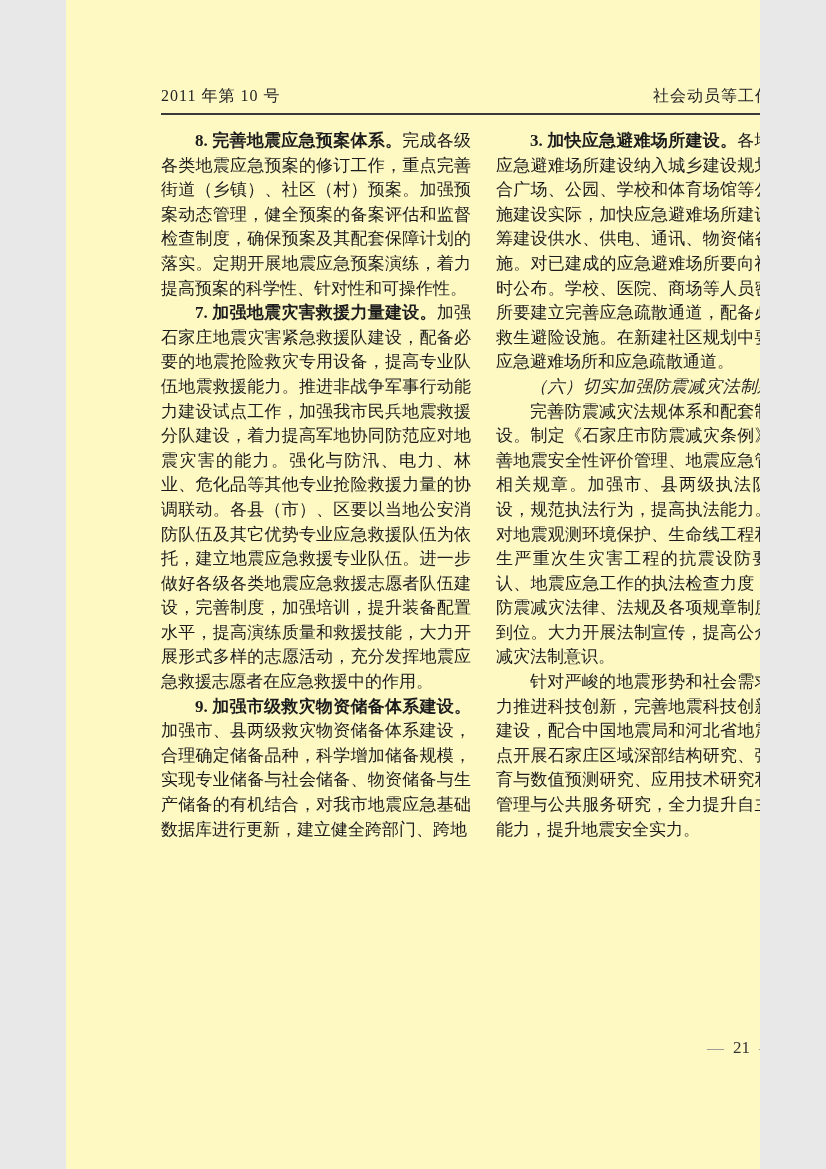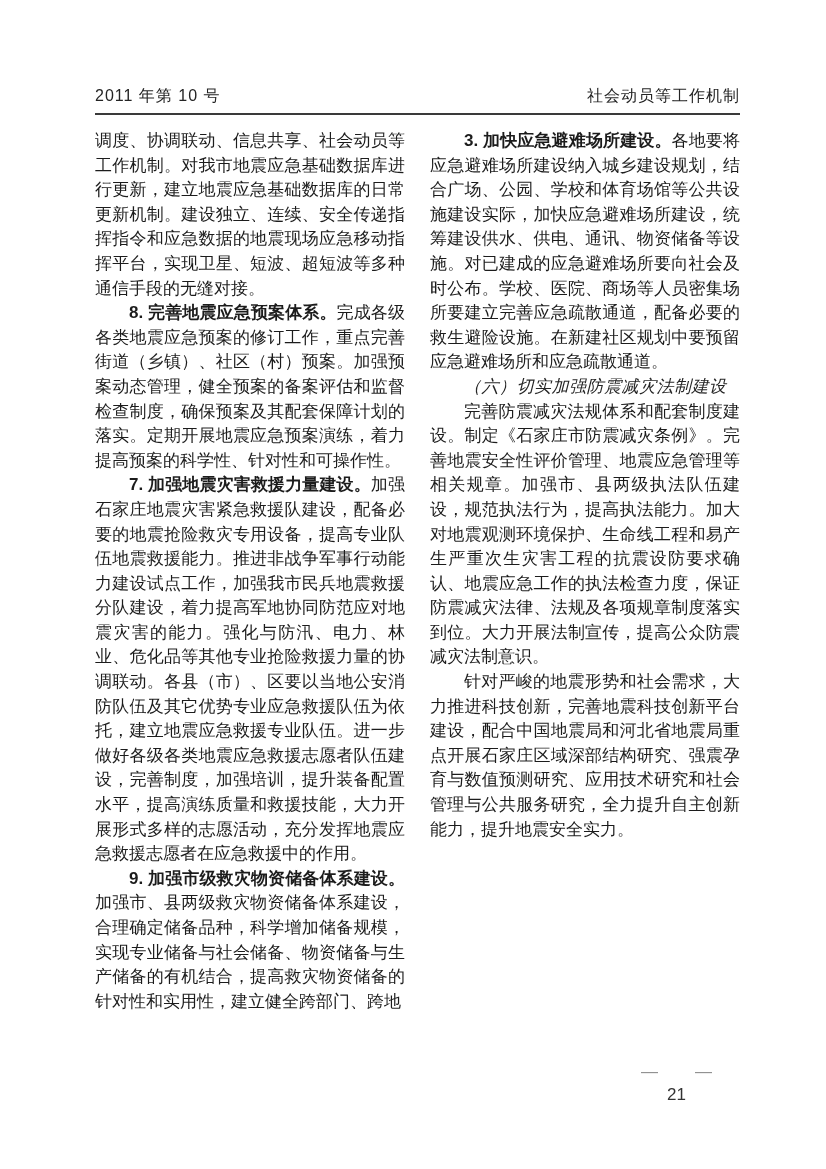--- a/index.html
+++ b/index.html
@@ -1,20 +1,20 @@
 <!DOCTYPE html>
 <html><head>
 <meta charset="utf-8">
 <style>
   html,body{margin:0;padding:0;background:#e8e8e8;}
   .page{
     position:relative;
-    width:826px;height:1169px;
-    background:#ffffff;
-    font-family:Liberation Sans, sans-serif;
+    width:694px;height:1169px;
+    background:#fef9c3;
+    font-family:Liberation Serif, serif;
     color:#1f1f1f;
     overflow:hidden;
     margin:0 auto;
   }
   .header{
     position:absolute;left:95px;top:86px;width:645px;
     display:flex;justify-content:space-between;align-items:flex-end;
     font-size:16px;letter-spacing:1px;color:#242424;
   }
   .header-rule{
@@ -34,41 +34,40 @@
   .para{margin:0;padding:0;}
   .para.indent{text-indent:2em;}
   .lead{font-weight:700;}
   .sub{font-style:italic;letter-spacing:0.5px;color:#262626;}
   .footer{
     position:absolute;top:1038px;left:641px;
     display:flex;align-items:center;gap:9px;
     font-size:17px;
   }
   .footer .dash{color:#8f8f8f;}
-  .footer .pageno{color:#333;margin-top:47px;}
+  .footer .pageno{color:#333;}
 </style>
 </head>
 <body>
 
 <div class="page">
 
   <div class="header">
     <span>2011 年第 10 号</span>
     <span>社会动员等工作机制</span>
   </div>
 
   <div class="header-rule"></div>
 
   <div class="body">
 
     <div class="col">
-      <p class="para"><span>调度、协调联动、信息共享、社会动员等工作机制。对我市地震应急基础数据库进行更新，建立地震应急基础数据库的日常更新机制。建设独立、连续、安全传递指挥指令和应急数据的地震现场应急移动指挥平台，实现卫星、短波、超短波等多种通信手段的无缝对接。</span></p>
       <p class="para indent"><b class="lead">8. 完善地震应急预案体系。</b><span>完成各级各类地震应急预案的修订工作，重点完善街道（乡镇）、社区（村）预案。加强预案动态管理，健全预案的备案评估和监督检查制度，确保预案及其配套保障计划的落实。定期开展地震应急预案演练，着力提高预案的科学性、针对性和可操作性。</span></p>
       <p class="para indent"><b class="lead">7. 加强地震灾害救援力量建设。</b><span>加强石家庄地震灾害紧急救援队建设，配备必要的地震抢险救灾专用设备，提高专业队伍地震救援能力。推进非战争军事行动能力建设试点工作，加强我市民兵地震救援分队建设，着力提高军地协同防范应对地震灾害的能力。强化与防汛、电力、林业、危化品等其他专业抢险救援力量的协调联动。各县（市）、区要以当地公安消防队伍及其它优势专业应急救援队伍为依托，建立地震应急救援专业队伍。进一步做好各级各类地震应急救援志愿者队伍建设，完善制度，加强培训，提升装备配置水平，提高演练质量和救援技能，大力开展形式多样的志愿活动，充分发挥地震应急救援志愿者在应急救援中的作用。</span></p>
-      <p class="para indent"><b class="lead">9. 加强市级救灾物资储备体系建设。</b><span>加强市、县两级救灾物资储备体系建设，合理确定储备品种，科学增加储备规模，实现专业储备与社会储备、物资储备与生产储备的有机结合，提高救灾物资储备的针对性和实用性，建立健全跨部门、跨地</span></p>
+      <p class="para indent"><b class="lead">9. 加强市级救灾物资储备体系建设。</b><span>加强市、县两级救灾物资储备体系建设，合理确定储备品种，科学增加储备规模，实现专业储备与社会储备、物资储备与生产储备的有机结合，对我市地震应急基础数据库进行更新，建立健全跨部门、跨地</span></p>
     </div>
 
     <div class="col">
       <p class="para indent"><b class="lead">3. 加快应急避难场所建设。</b><span>各地要将应急避难场所建设纳入城乡建设规划，结合广场、公园、学校和体育场馆等公共设施建设实际，加快应急避难场所建设，统筹建设供水、供电、通讯、物资储备等设施。对已建成的应急避难场所要向社会及时公布。学校、医院、商场等人员密集场所要建立完善应急疏散通道，配备必要的救生避险设施。在新建社区规划中要预留应急避难场所和应急疏散通道。</span></p>
       <p class="para indent sub"><span>（六）切实加强防震减灾法制建设</span></p>
       <p class="para indent"><span>完善防震减灾法规体系和配套制度建设。制定《石家庄市防震减灾条例》。完善地震安全性评价管理、地震应急管理等相关规章。加强市、县两级执法队伍建设，规范执法行为，提高执法能力。加大对地震观测环境保护、生命线工程和易产生严重次生灾害工程的抗震设防要求确认、地震应急工作的执法检查力度，保证防震减灾法律、法规及各项规章制度落实到位。大力开展法制宣传，提高公众防震减灾法制意识。</span></p>
       <p class="para indent"><span>针对严峻的地震形势和社会需求，大力推进科技创新，完善地震科技创新平台建设，配合中国地震局和河北省地震局重点开展石家庄区域深部结构研究、强震孕育与数值预测研究、应用技术研究和社会管理与公共服务研究，全力提升自主创新能力，提升地震安全实力。</span></p>
     </div>
 
   </div>

